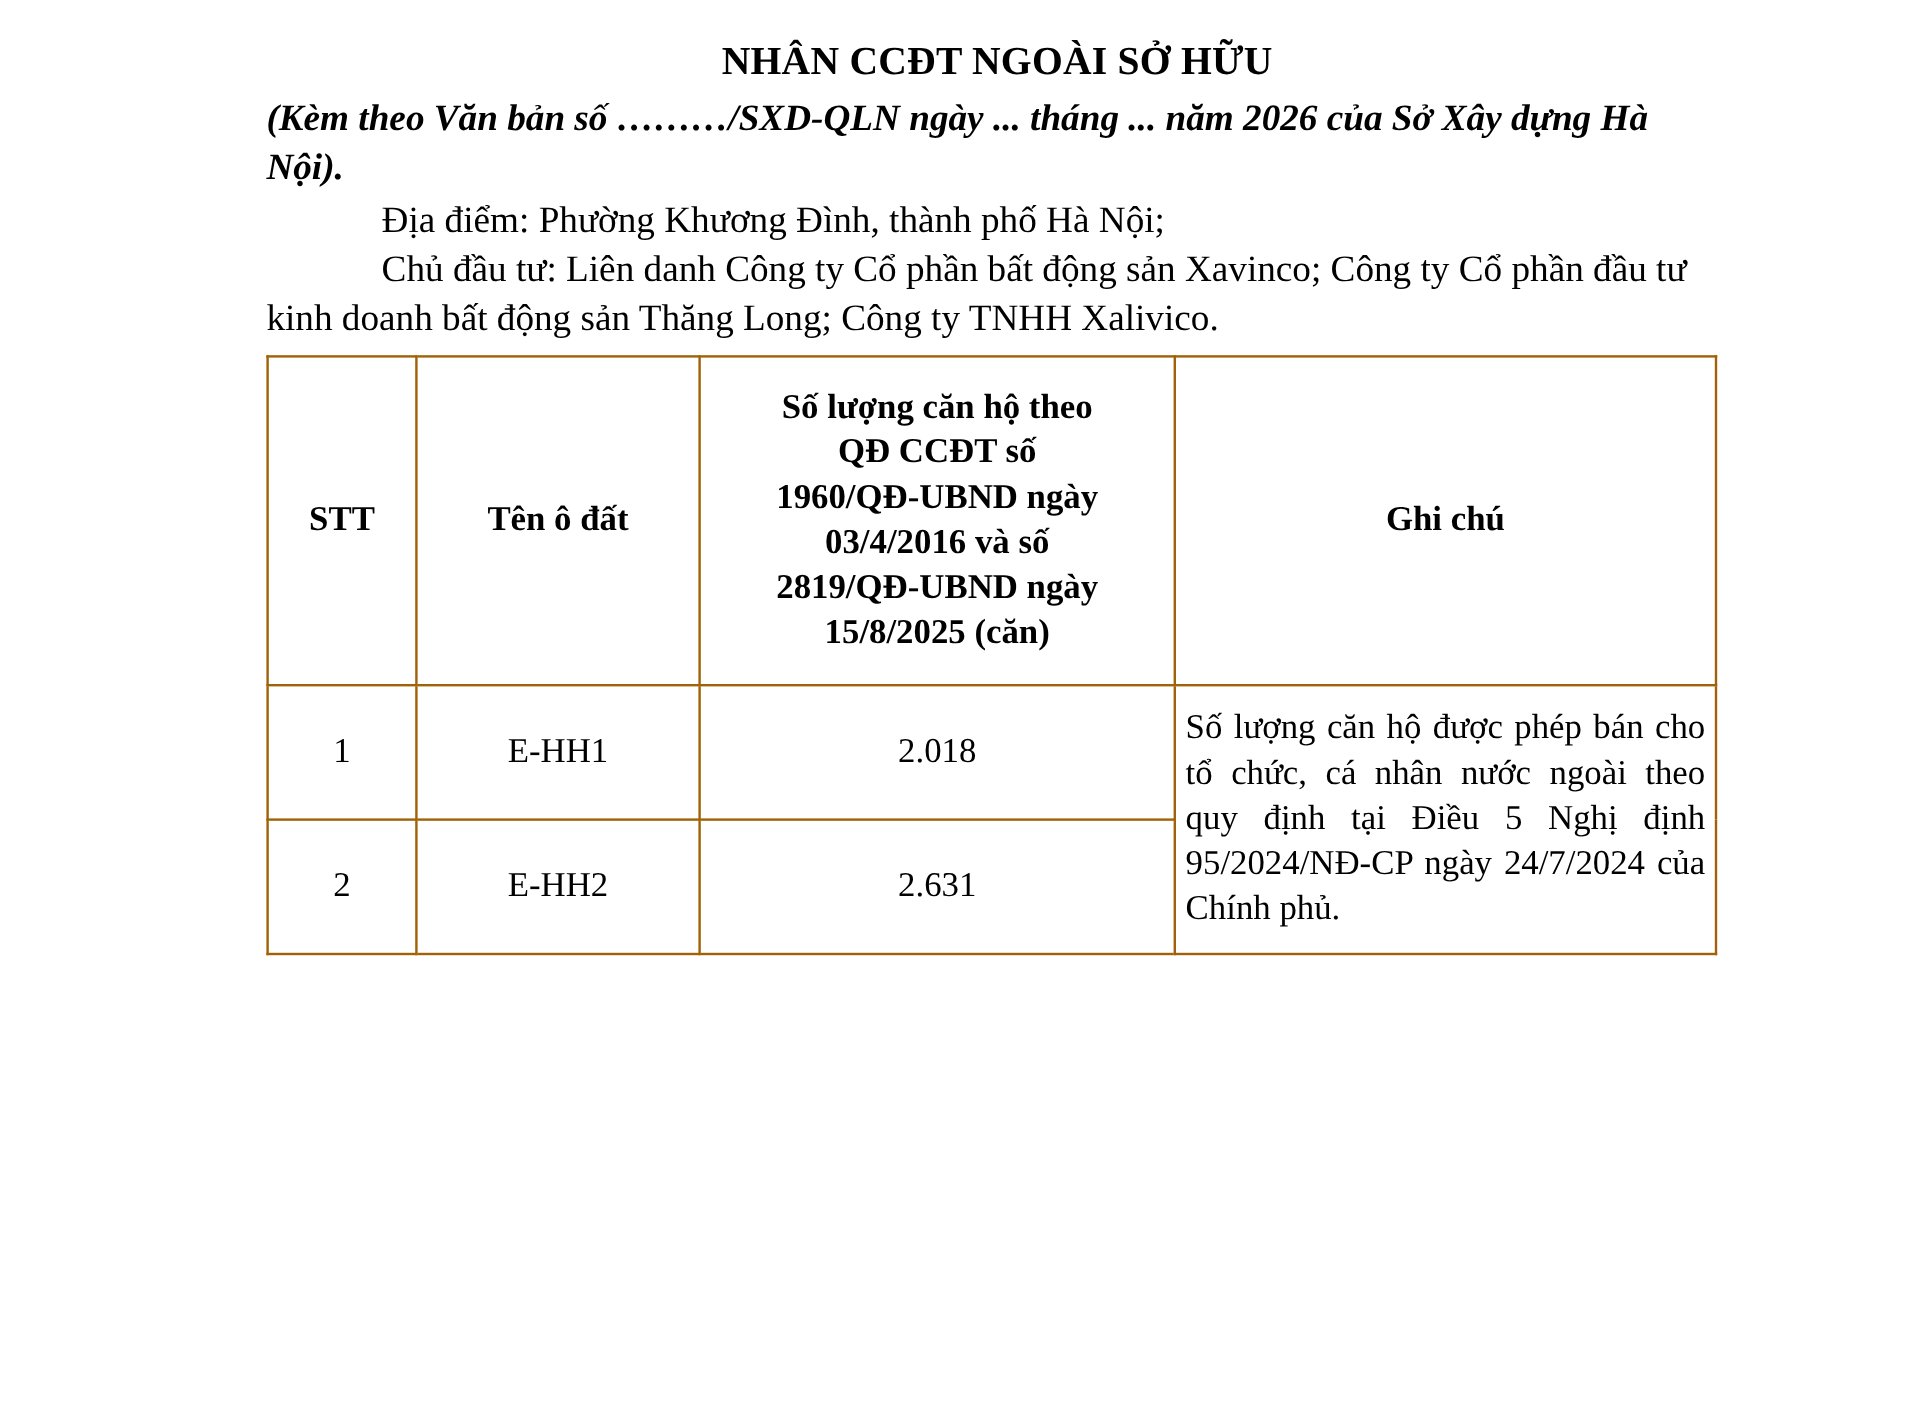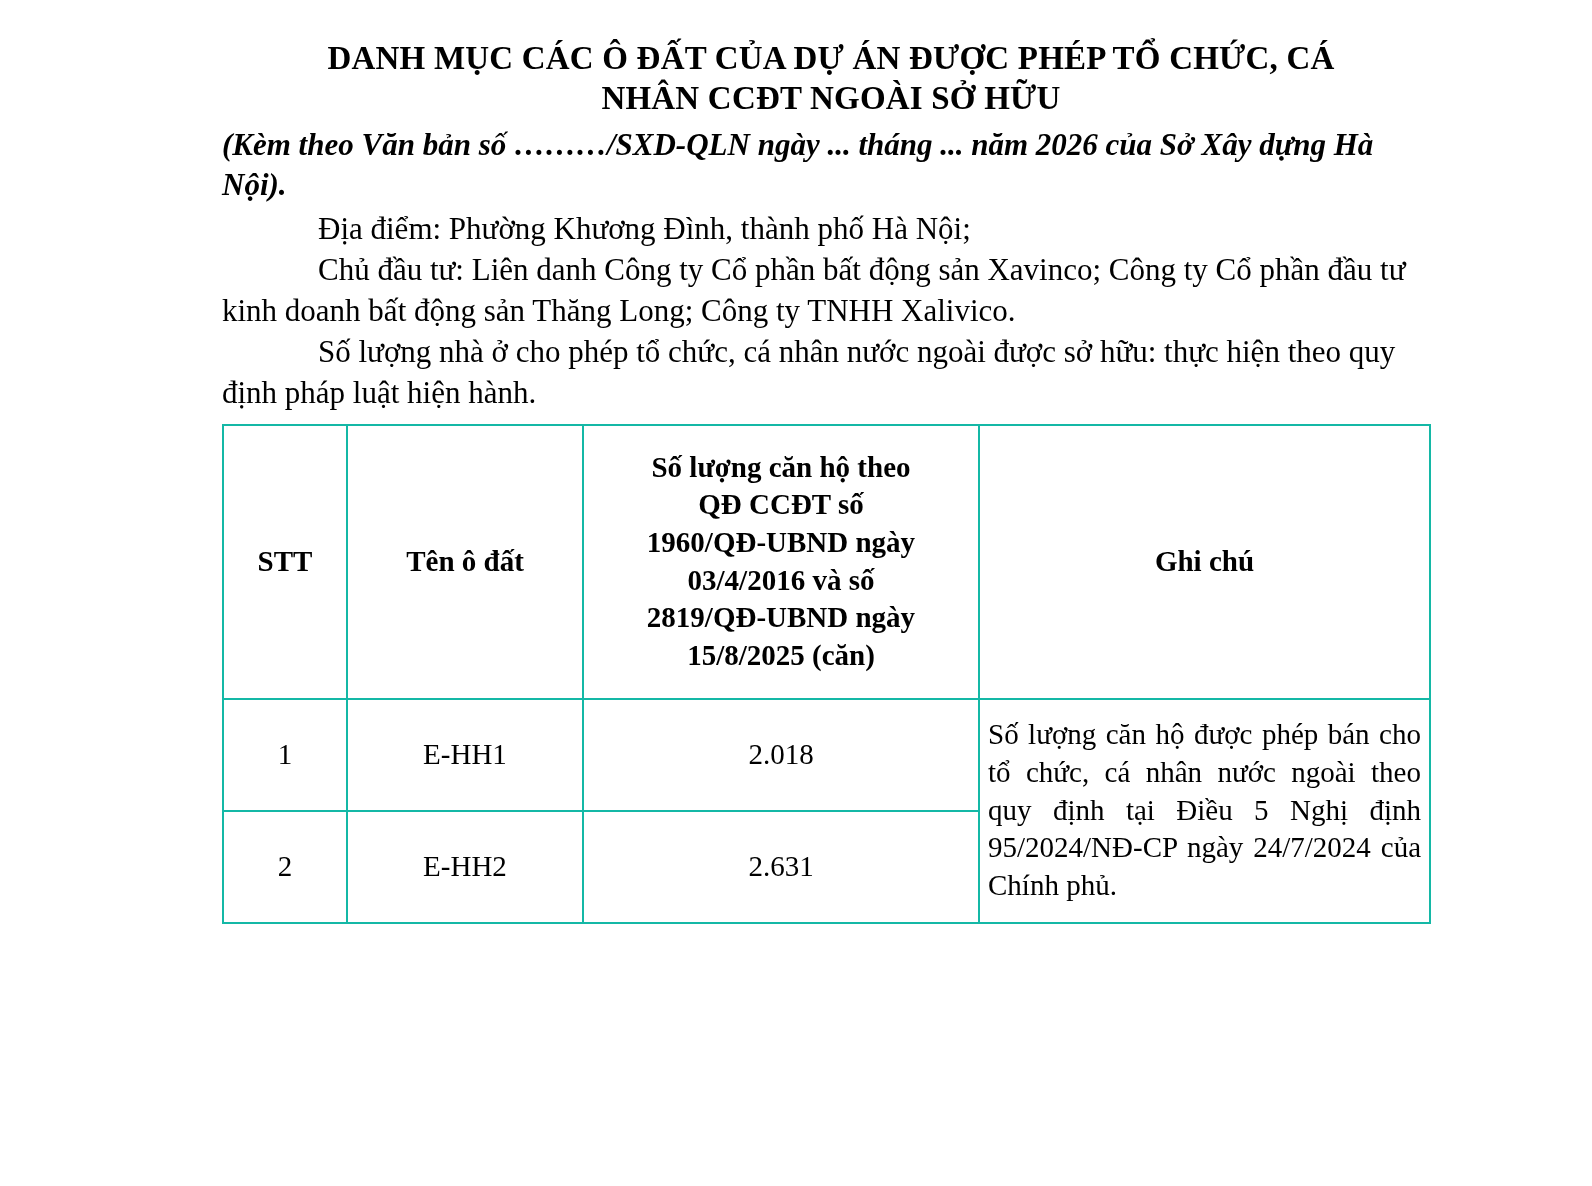--- a/index.html
+++ b/index.html
@@ -70,21 +70,21 @@
   }
 
   table.grid {
     border-collapse: collapse;
     table-layout: fixed;
     width: 1207px;
     margin: 0;
   }
 
   table.grid td {
-    border: 2px solid #14b8a6;
+    border: 2px solid #a16207;
     vertical-align: middle;
     padding: 4px 8px;
     font-size: 29px;
     line-height: 1.30;
   }
 
   col.c-stt   { width: 124px; }
   col.c-name  { width: 236px; }
   col.c-count { width: 396px; }
   col.c-note  { width: 451px; }
@@ -111,29 +111,27 @@
     line-height: 1.34;
     padding: 10px 14px 10px 14px;
   }
 </style>
 </head>
 <body>
 
 <div class="page">
 
   <div>
-    <div class="doc-title">DANH MỤC CÁC Ô ĐẤT CỦA DỰ ÁN ĐƯỢC PHÉP TỔ CHỨC, CÁ</div>
     <div class="doc-title" style="margin-top:-6px">NHÂN CCĐT NGOÀI SỞ HỮU</div>
   </div>
 
   <div class="doc-subtitle">(Kèm theo Văn bản số ………/SXD-QLN ngày ... tháng ... năm 2026 của Sở Xây dựng Hà Nội).</div>
 
   <p class="para">Địa điểm: Phường Khương Đình, thành phố Hà Nội;</p>
   <p class="para">Chủ đầu tư: Liên danh Công ty Cổ phần bất động sản Xavinco; Công ty Cổ phần đầu tư kinh doanh bất động sản Thăng Long; Công ty TNHH Xalivico.</p>
-  <p class="para">Số lượng nhà ở cho phép tổ chức, cá nhân nước ngoài được sở hữu: thực hiện theo quy định pháp luật hiện hành.</p>
 
 
   <div class="tbl-wrap">
     <table class="grid">
       <colgroup>
         <col class="c-stt">
         <col class="c-name">
         <col class="c-count">
         <col class="c-note">
       </colgroup>

